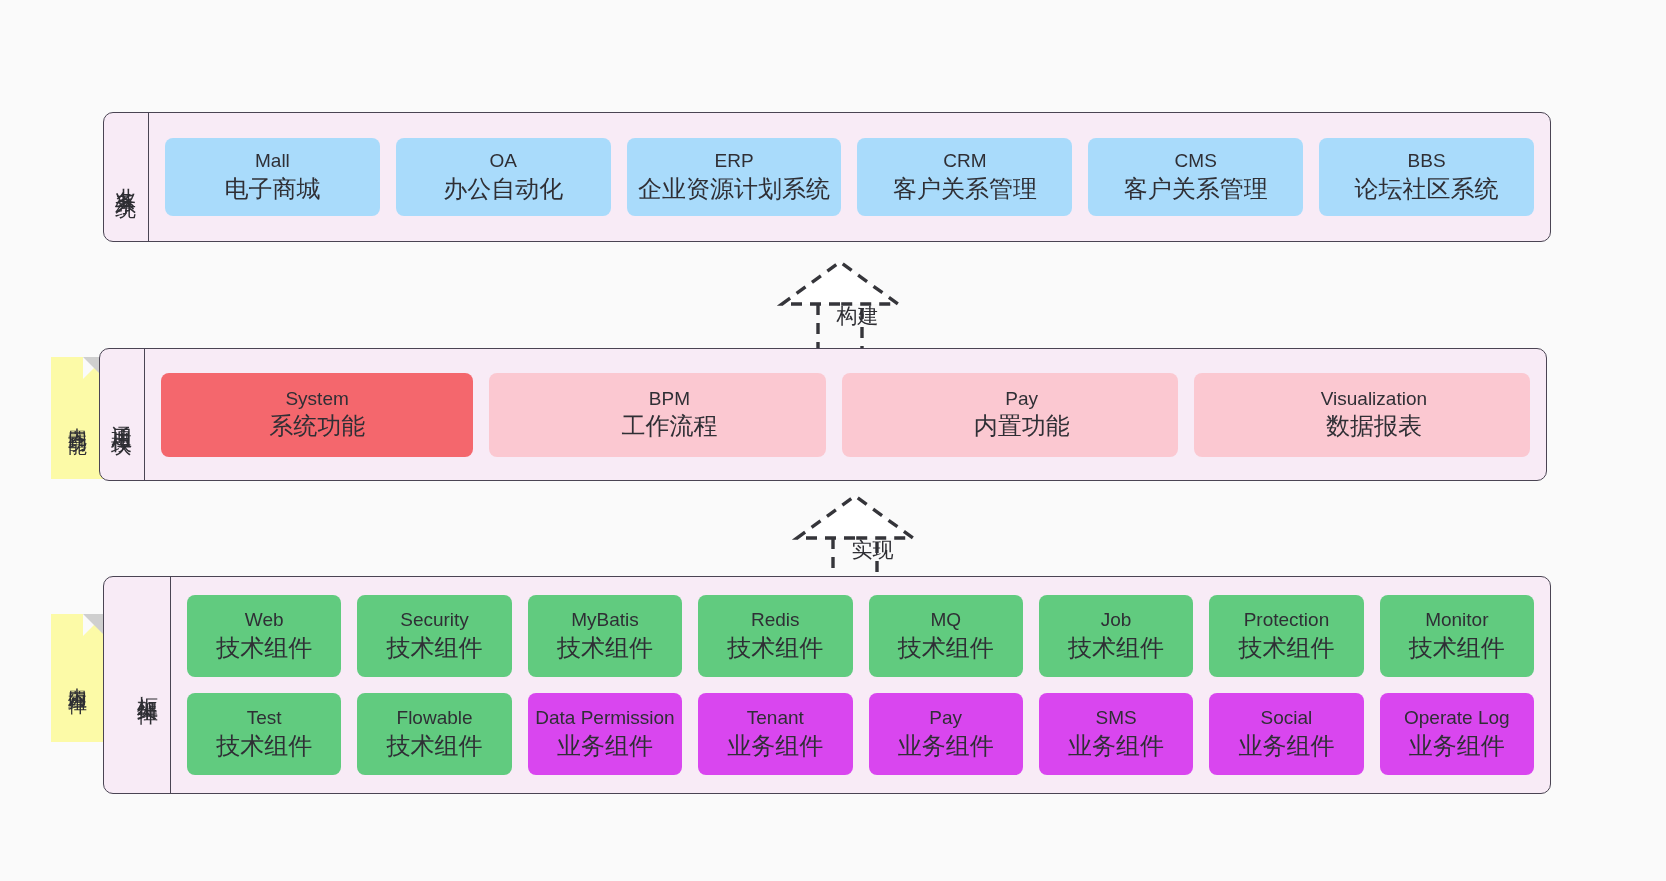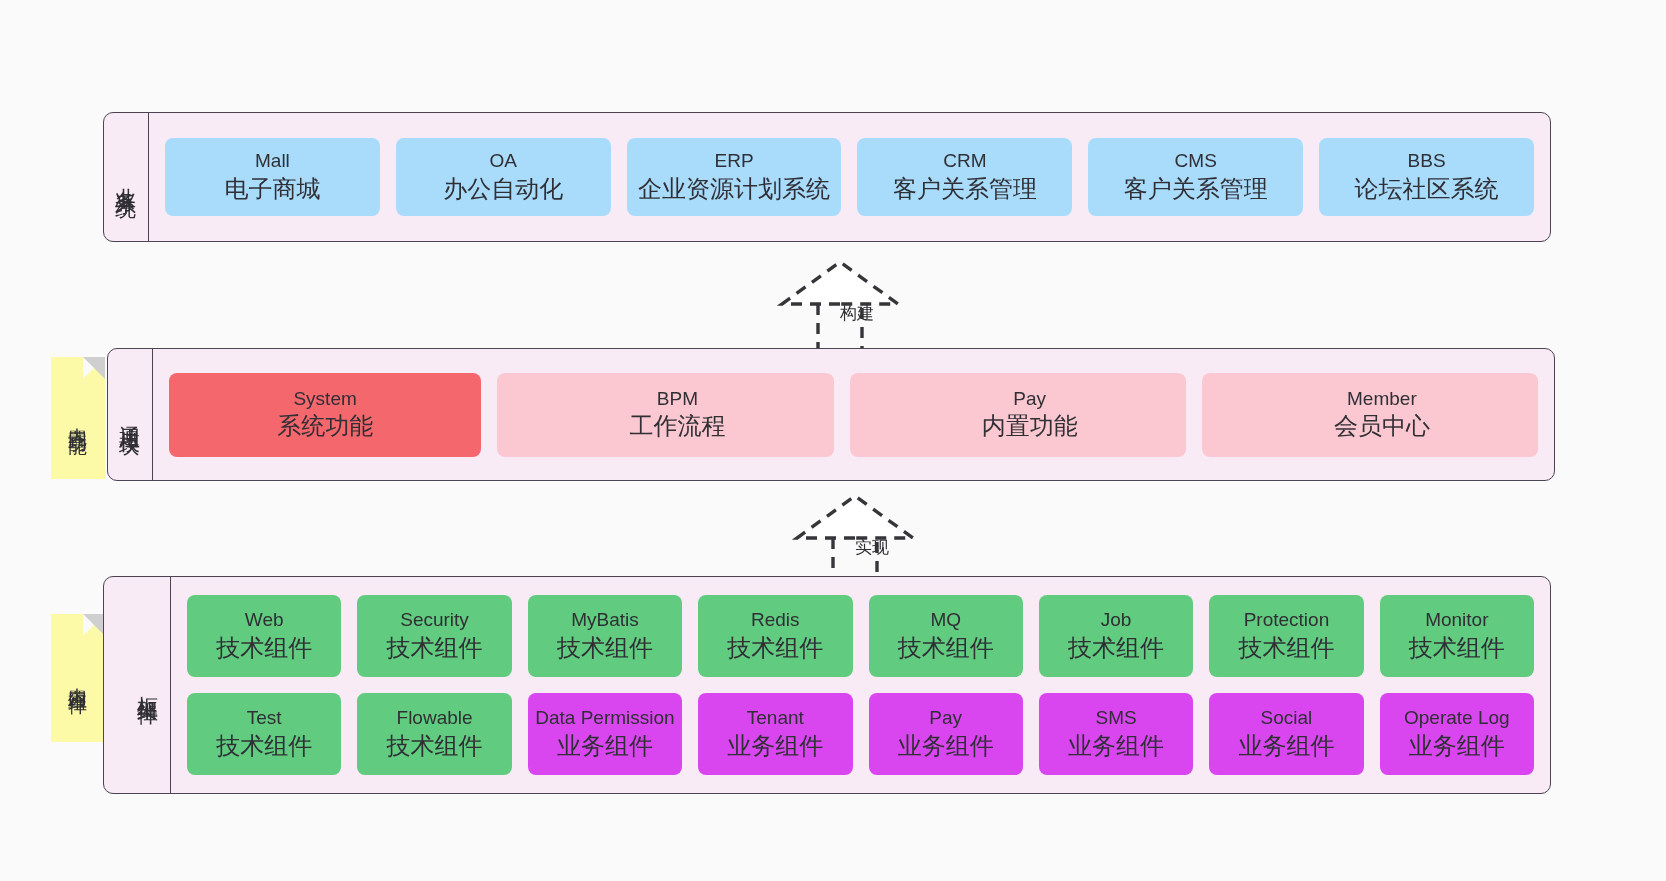--- a/index.html
+++ b/index.html
@@ -138,21 +138,21 @@
     position: absolute;
     width: 170px;
     height: 108px;
   }
   .arrow svg { display: block; }
   .arrow-label {
     position: absolute;
     left: 50%;
     top: 44px;
     transform: translateX(-44%);
-    font-size: 17px;
+    font-size: 21px;
     color: #2e2e33;
     background: transparent;
     white-space: nowrap;
     user-select: none;
   }
 </style>
 </head>
 <body>
 
 <div class="canvas">
@@ -203,46 +203,46 @@
 
       <path d="M 48 46 L 48 98 L 92 98 L 92 46" fill="none" stroke="#35353a" stroke-width="3.4" stroke-dasharray="11 8"></path>
     </svg>
     <div class="arrow-label">构建</div>
   </div>
 
   <div class="note" style="left:36px; top:357px; width:54px; height:122px;">
     <span>内置功能</span>
   </div>
 
-  <div class="layer" id="layer-modules" style="left:92px; top:348px; width:1448px; height:133px;">
+  <div class="layer" id="layer-modules" style="left:84px; top:348px; width:1448px; height:133px;">
     <div class="layer-label">通用模块</div>
     <div class="layer-body">
       <div class="row">
 
         <div class="card c-red">
           <div class="t1">System</div>
           <div class="t2">系统功能</div>
         </div>
 
 
         <div class="card c-pink">
           <div class="t1">BPM</div>
           <div class="t2">工作流程</div>
         </div>
 
         <div class="card c-pink">
           <div class="t1">Pay</div>
           <div class="t2">内置功能</div>
         </div>
 
+
         <div class="card c-pink">
-          <div class="t1">Member</div>
-          <div class="t2">会员中心</div>
-        </div>
-
+          <div class="t1">Visualization</div>
+          <div class="t2">数据报表</div>
+        </div>
 
       </div>
     </div>
   </div>
 
   <div class="arrow" style="left:770px; top:492px;">
     <svg width="170" height="108" viewBox="0 0 170 108">
       <path d="M 70 46 L 12 46 L 70 4 L 128 46 L 70 46" fill="#ffffff" stroke="#35353a" stroke-width="3.4" stroke-dasharray="11 8" stroke-linejoin="miter"></path>
       <path d="M 48 46 L 48 98 L 92 98 L 92 46" fill="none" stroke="#35353a" stroke-width="3.4" stroke-dasharray="11 8"></path>
     </svg>

